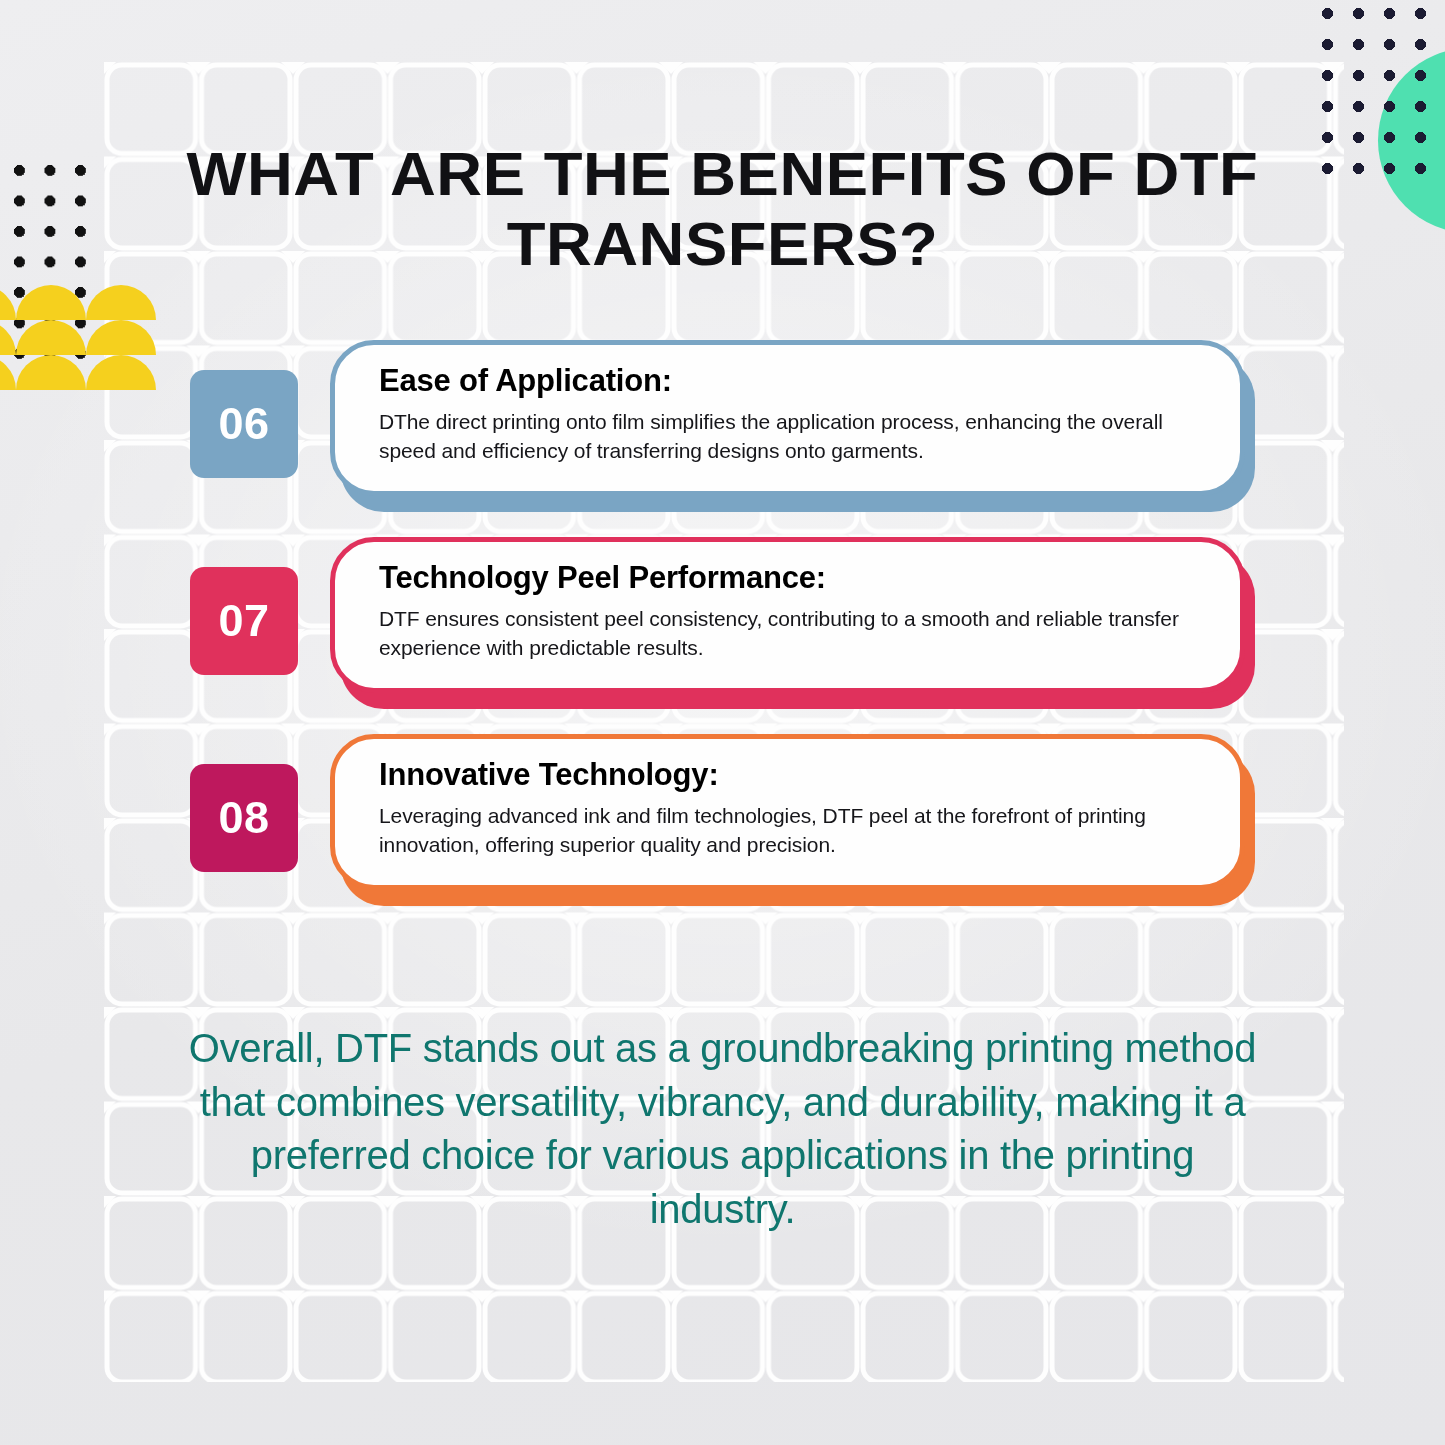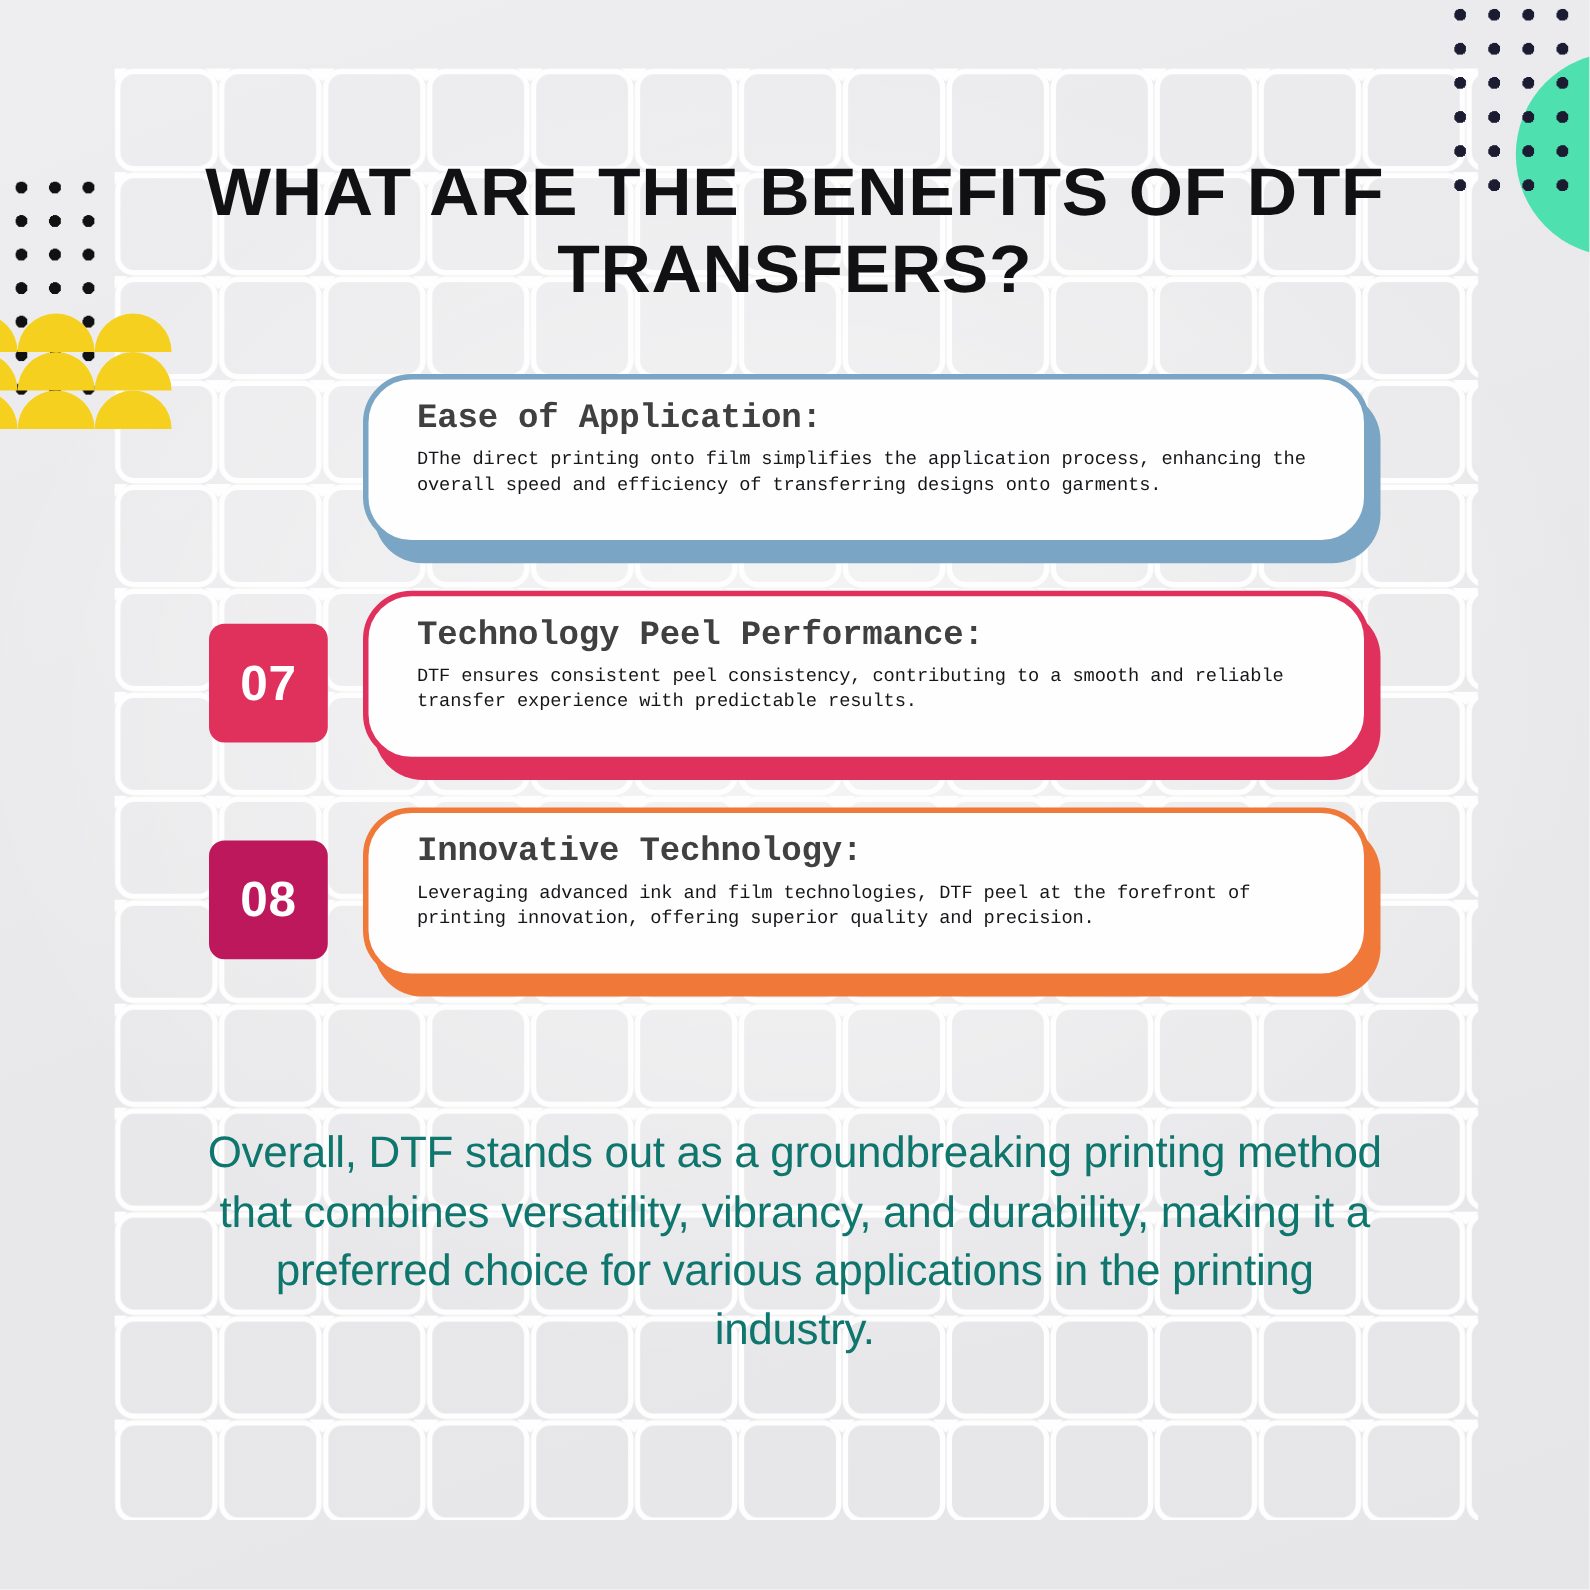--- a/index.html
+++ b/index.html
@@ -137,30 +137,30 @@
     left:0; top:0;
     width:915px; height:156px;
     background:#fefefe;
     border-radius:44px;
     border:5px solid #000;
     padding:18px 34px 0 44px;
   }
   .bubble-title {
     font-size:31px;
     font-weight:900;
-    color:#404040;
+    color:#000000;
     letter-spacing:-0.2px;
     margin-bottom:9px;
-    font-family:Liberation Mono, monospace;
+    font-family:Liberation Sans, sans-serif;
   }
   .bubble-body {
-    font-size:17px;
+    font-size:21px;
     line-height:1.36;
     color:#16161a;
-    font-family:Liberation Mono, monospace;
+    font-family:Liberation Sans, sans-serif;
     letter-spacing:-0.1px;
   }
 
   
   .conclusion {
     position:absolute;
     left:175px; top:1022px;
     width:1095px;
     text-align:center;
     font-size:40px;
@@ -210,20 +210,21 @@
   </div>
 
   <div class="dots dots-left"></div>
   <div class="dots dots-topright"></div>
 
   <h1 class="headline">WHAT ARE THE BENEFITS OF DTF TRANSFERS?</h1>
 
   <div class="cards">
 
     <div class="card-row">
+      <div class="badge" style="background: rgb(122, 165, 196);">06</div>
       <div class="bubble-wrap">
         <div class="bubble-shadow" style="background: rgb(122, 165, 196);"></div>
         <div class="bubble" style="border-color: rgb(122, 165, 196);">
           <div class="bubble-title">Ease of Application:</div>
           <div class="bubble-body">DThe direct printing onto film simplifies the application process, enhancing the overall speed and efficiency of transferring designs onto garments.</div>
         </div>
       </div>
     </div>
 
     <div class="card-row">

